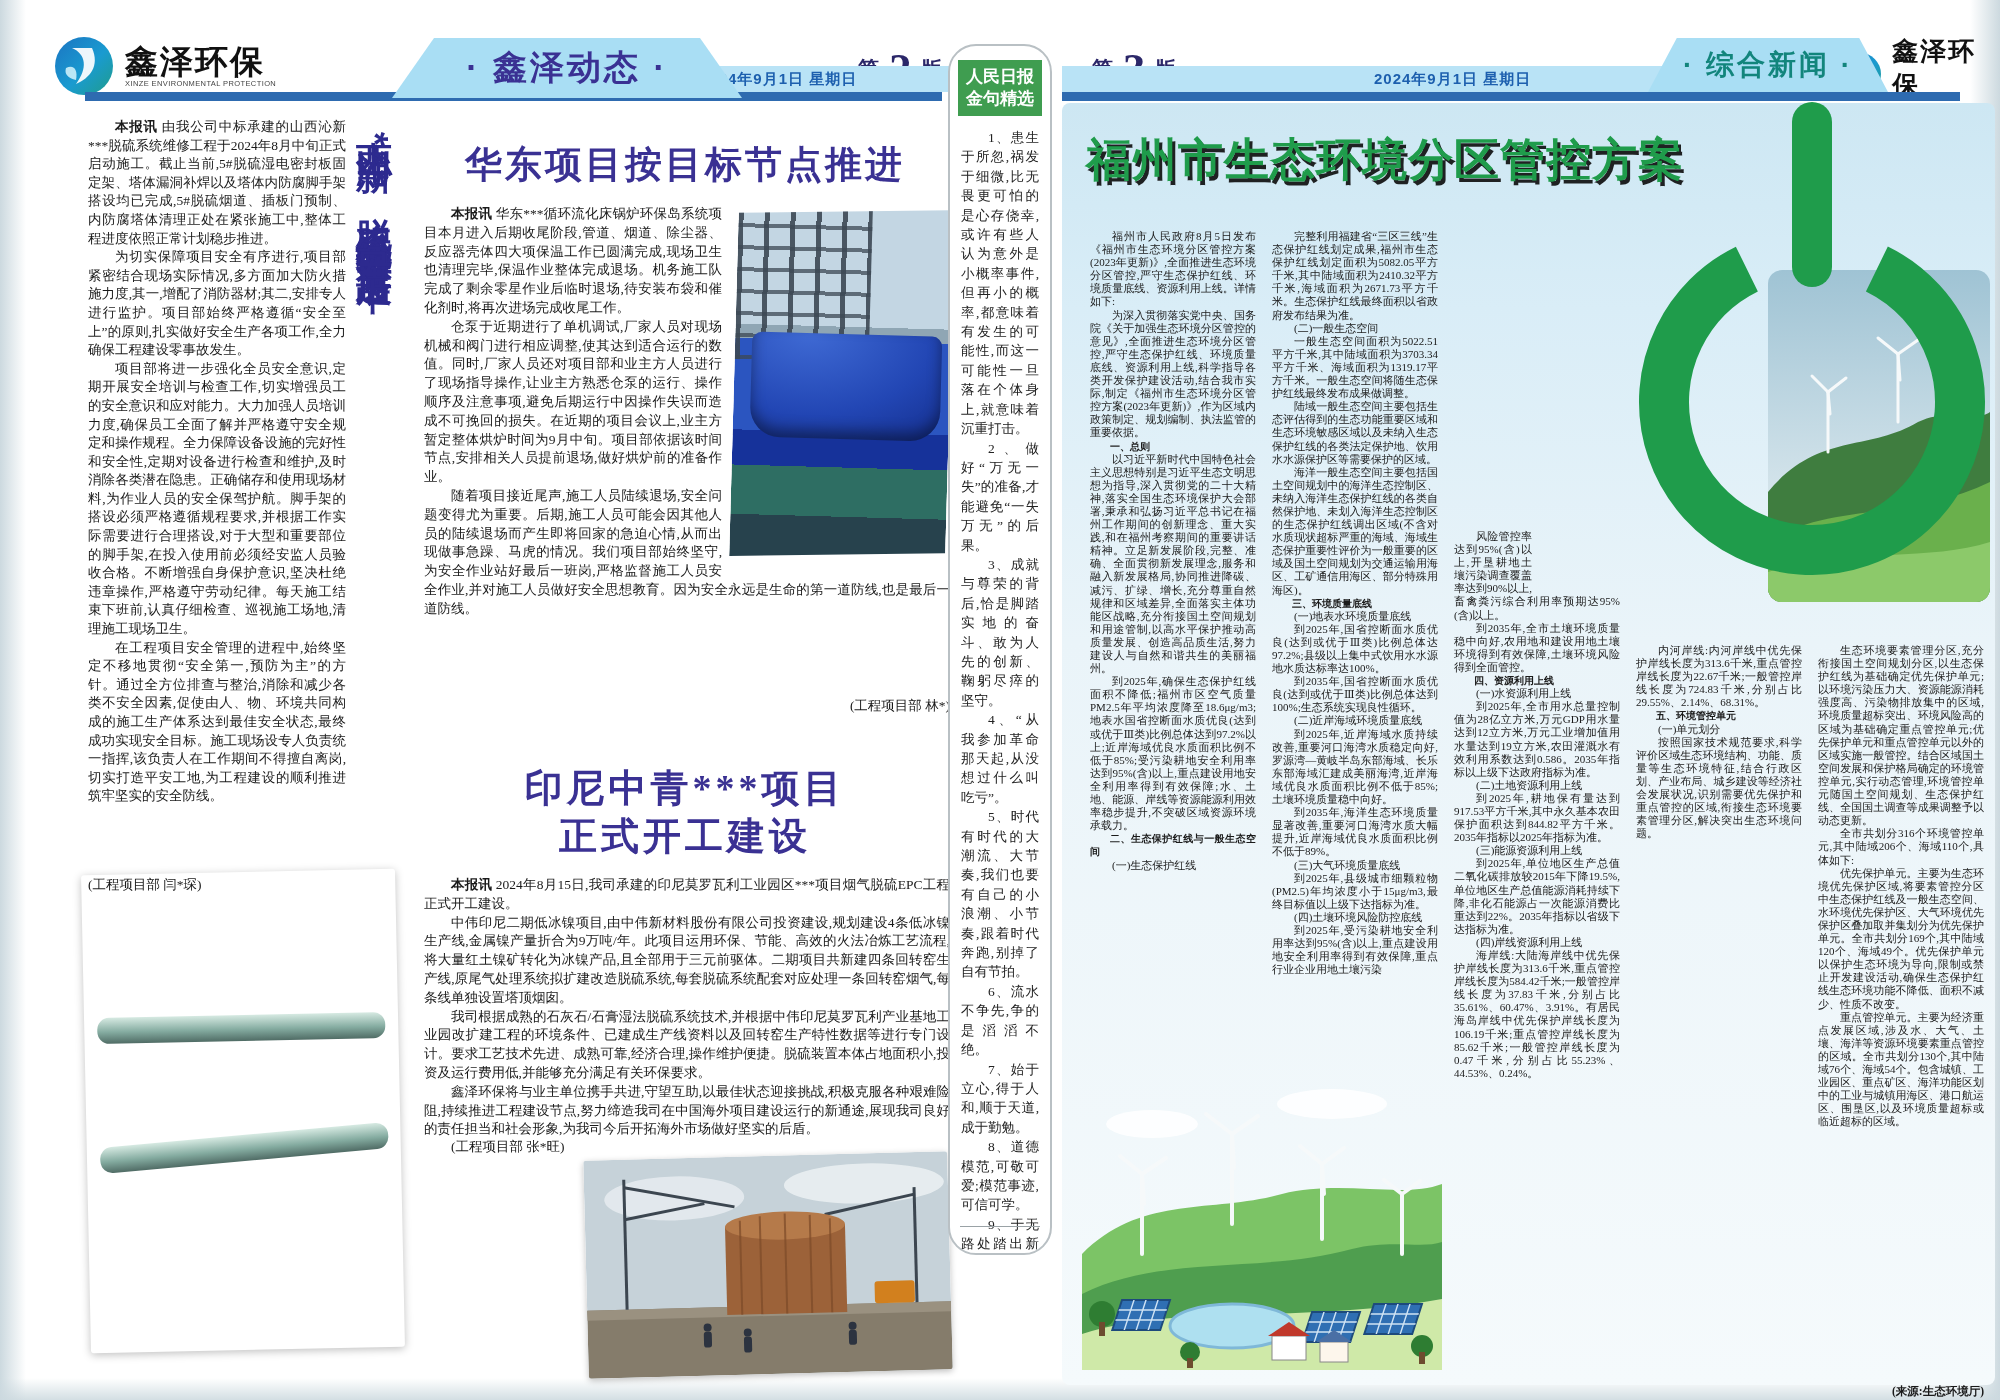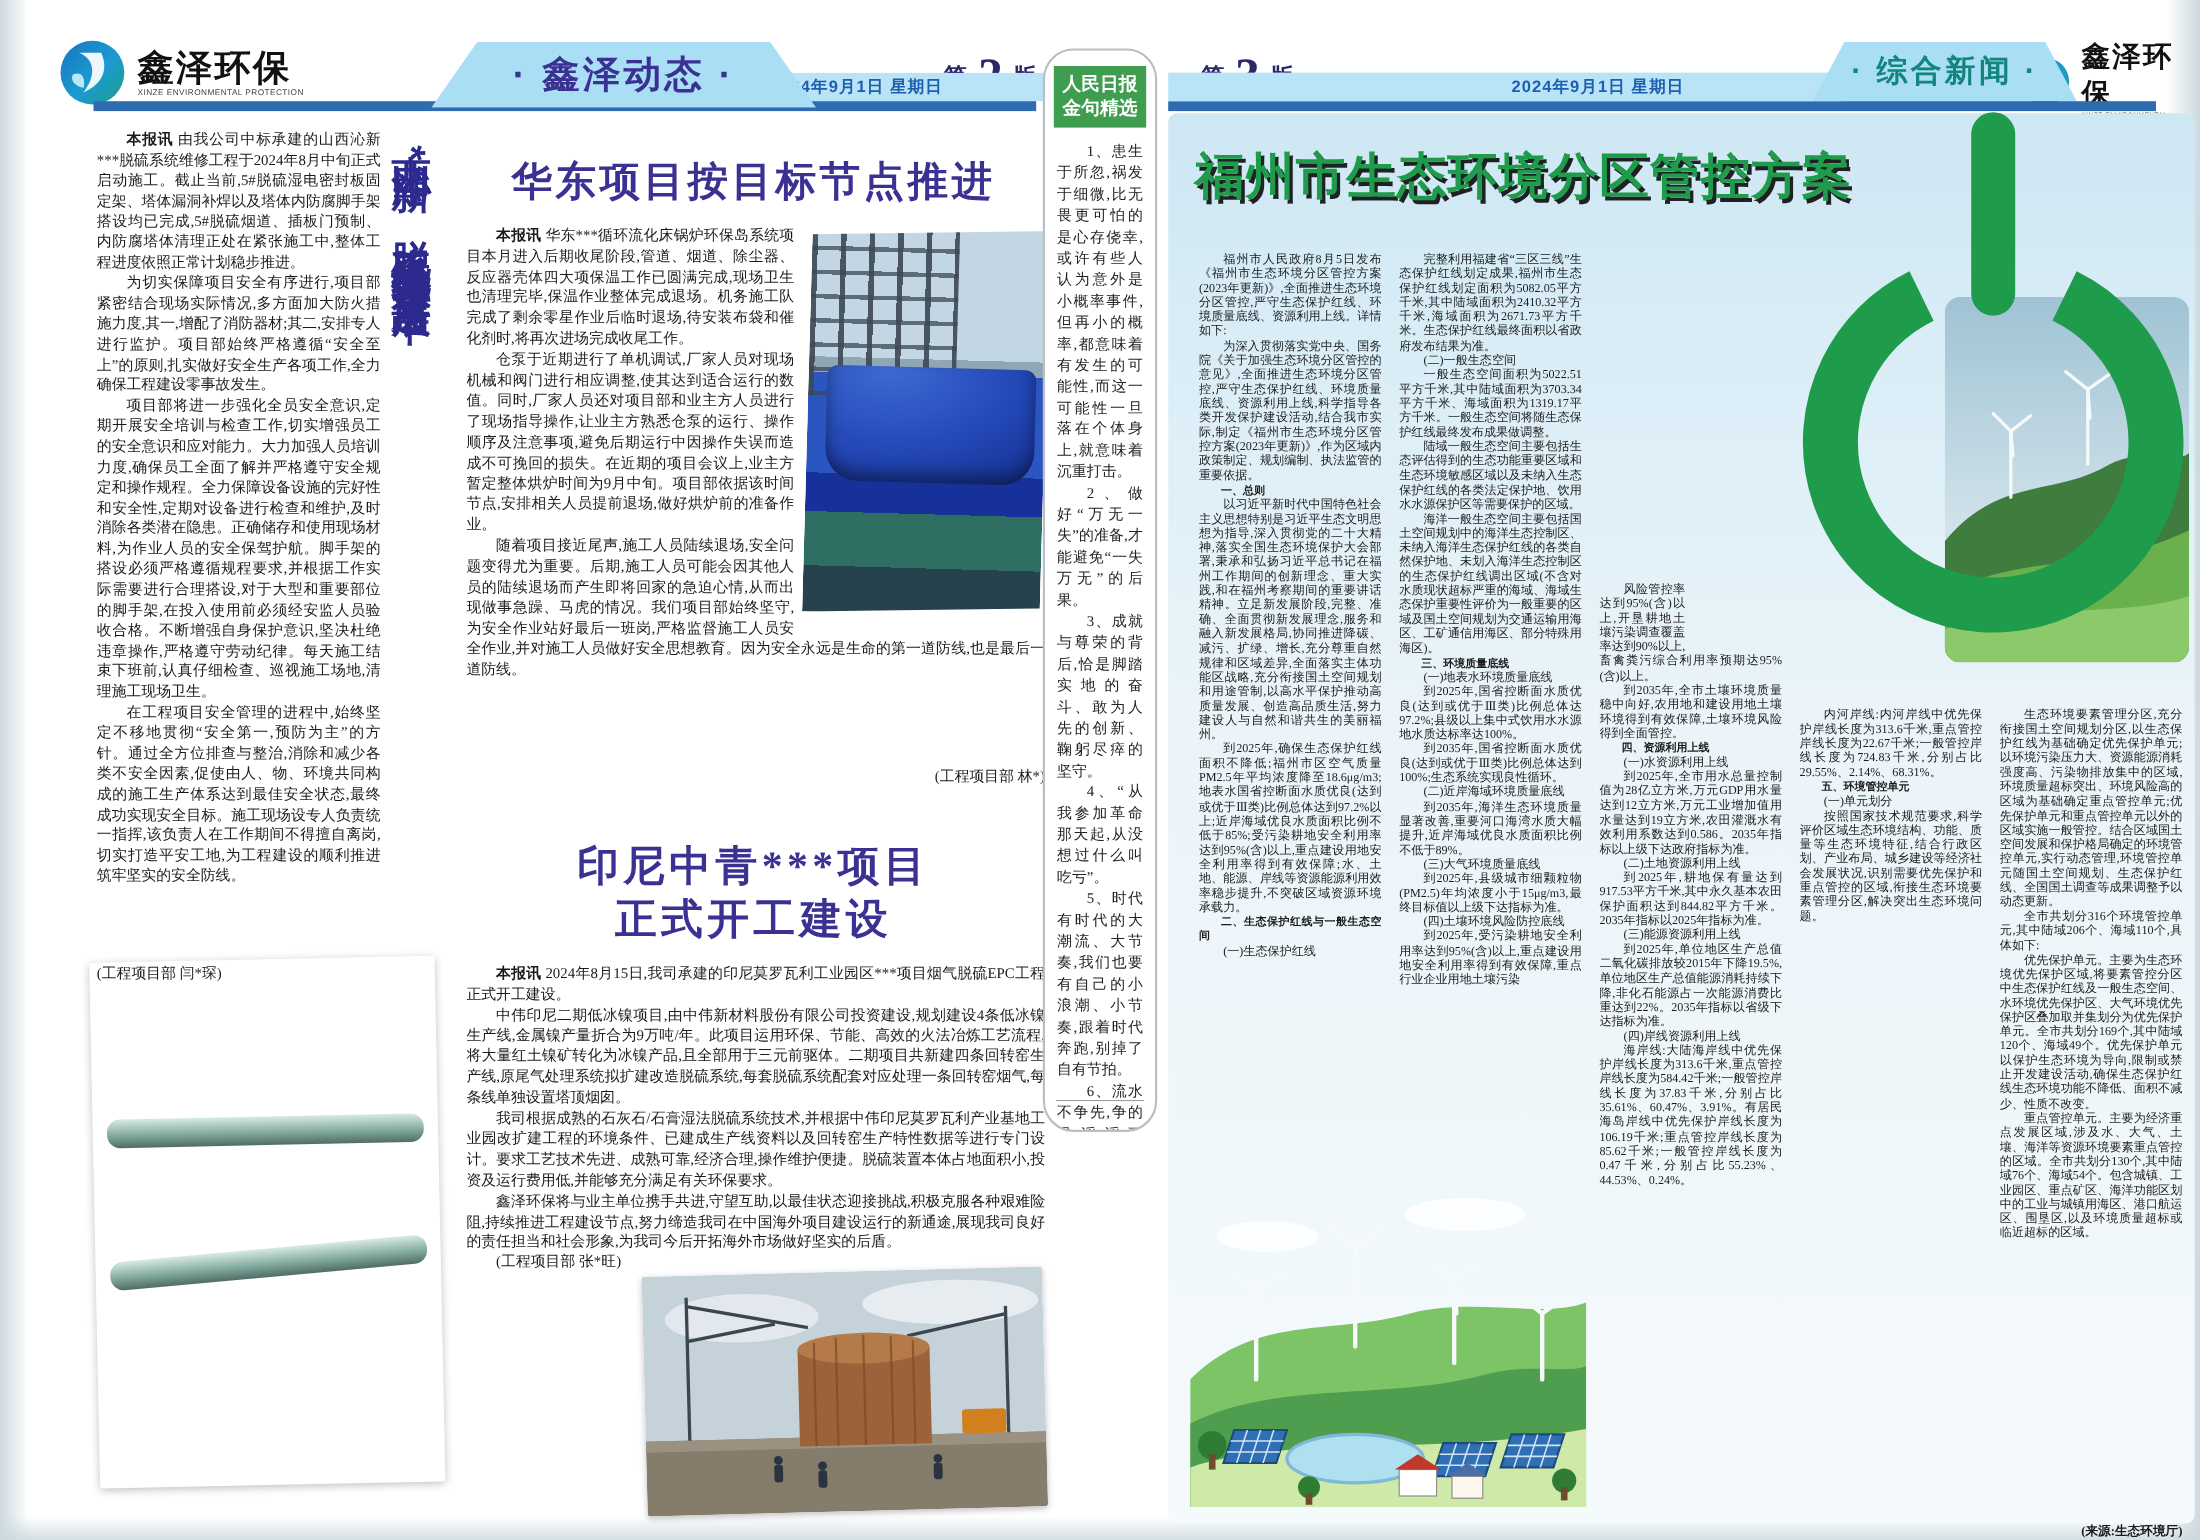--- a/index.html
+++ b/index.html
@@ -204,21 +204,21 @@
     <g fill="#2c3340">
       <circle cx="120" cy="170" r="4"></circle>
         <rect x="116" y="174" width="8" height="16" rx="3"></rect>
       <circle cx="160" cy="176" r="4"></circle>
         <rect x="156" y="180" width="8" height="16" rx="3"></rect>
       <circle cx="265" cy="172" r="4"></circle>
         <rect x="261" y="176" width="8" height="15" rx="3"></rect>
     </g>
   </svg>
 
-  <div class="abs strip" style="left:948px; top:44px; width:104px; height:985px;">
+  <div class="abs strip" style="left:948px; top:44px; width:104px; height:1211px;">
     <div class="strip-head sans">
       <div>人民日报</div>
       <div>金句精选</div>
     </div>
     <div class="strip-body">
         <p class="blk blk-q">1、患生于所忽,祸发于细微,比无畏更可怕的是心存侥幸,或许有些人认为意外是小概率事件,但再小的概率,都意味着有发生的可能性,而这一可能性一旦落在个体身上,就意味着沉重打击。</p>
         <p class="blk blk-q">2、做好“万无一失”的准备,才能避免“一失万无”的后果。</p>
         <p class="blk blk-q">3、成就与尊荣的背后,恰是脚踏实地的奋斗、敢为人先的创新、鞠躬尽瘁的坚守。</p>
         <p class="blk blk-q">4、“从我参加革命那天起,从没想过什么叫吃亏”。</p>
         <p class="blk blk-q">5、时代有时代的大潮流、大节奏,我们也要有自己的小浪潮、小节奏,跟着时代奔跑,别掉了自有节拍。</p>
@@ -281,20 +281,21 @@
       <p class="blk blk-p">完整利用福建省“三区三线”生态保护红线划定成果,福州市生态保护红线划定面积为5082.05平方千米,其中陆域面积为2410.32平方千米,海域面积为2671.73平方千米。生态保护红线最终面积以省政府发布结果为准。</p>
       <p class="blk blk-h2">(二)一般生态空间</p>
       <p class="blk blk-p">一般生态空间面积为5022.51平方千米,其中陆域面积为3703.34平方千米、海域面积为1319.17平方千米。一般生态空间将随生态保护红线最终发布成果做调整。</p>
       <p class="blk blk-p">陆域一般生态空间主要包括生态评估得到的生态功能重要区域和生态环境敏感区域以及未纳入生态保护红线的各类法定保护地、饮用水水源保护区等需要保护的区域。</p>
       <p class="blk blk-p">海洋一般生态空间主要包括国土空间规划中的海洋生态控制区、未纳入海洋生态保护红线的各类自然保护地、未划入海洋生态控制区的生态保护红线调出区域(不含对水质现状超标严重的海域、海域生态保护重要性评价为一般重要的区域及国土空间规划为交通运输用海区、工矿通信用海区、部分特殊用海区)。</p>
       <p class="blk blk-h1">三、环境质量底线</p>
       <p class="blk blk-h2">(一)地表水环境质量底线</p>
       <p class="blk blk-p">到2025年,国省控断面水质优良(达到或优于Ⅲ类)比例总体达97.2%;县级以上集中式饮用水水源地水质达标率达100%。</p>
       <p class="blk blk-p">到2035年,国省控断面水质优良(达到或优于Ⅲ类)比例总体达到100%;生态系统实现良性循环。</p>
       <p class="blk blk-h2">(二)近岸海域环境质量底线</p>
+      <p class="blk blk-p">到2025年,近岸海域水质持续改善,重要河口海湾水质稳定向好,罗源湾—黄岐半岛东部海域、长乐东部海域汇建成美丽海湾,近岸海域优良水质面积比例不低于85%;土壤环境质量稳中向好。</p>
       <p class="blk blk-p">到2035年,海洋生态环境质量显著改善,重要河口海湾水质大幅提升,近岸海域优良水质面积比例不低于89%。</p>
       <p class="blk blk-h2">(三)大气环境质量底线</p>
       <p class="blk blk-p">到2025年,县级城市细颗粒物(PM2.5)年均浓度小于15μg/m3,最终目标值以上级下达指标为准。</p>
       <p class="blk blk-h2">(四)土壤环境风险防控底线</p>
       <p class="blk blk-p">到2025年,受污染耕地安全利用率达到95%(含)以上,重点建设用地安全利用率得到有效保障,重点行业企业用地土壤污染</p>
     </div>
   <div class="abs rcol" style="left:1454px; top:530px; width:166px; height:832px;">
     <span class="ring-notch"></span>
     <span><p class="blk blk-p">风险管控率达到95%(含)以上,开垦耕地土壤污染调查覆盖率达到90%以上,畜禽粪污综合利用率预期达95%(含)以上。</p><p class="blk blk-p">到2035年,全市土壤环境质量稳中向好,农用地和建设用地土壤环境得到有效保障,土壤环境风险得到全面管控。</p><p class="blk blk-h1">四、资源利用上线</p><p class="blk blk-h2">(一)水资源利用上线</p><p class="blk blk-p">到2025年,全市用水总量控制值为28亿立方米,万元GDP用水量达到12立方米,万元工业增加值用水量达到19立方米,农田灌溉水有效利用系数达到0.586。2035年指标以上级下达政府指标为准。</p><p class="blk blk-h2">(二)土地资源利用上线</p><p class="blk blk-p">到2025年,耕地保有量达到917.53平方千米,其中永久基本农田保护面积达到844.82平方千米。2035年指标以2025年指标为准。</p><p class="blk blk-h2">(三)能源资源利用上线</p><p class="blk blk-p">到2025年,单位地区生产总值二氧化碳排放较2015年下降19.5%,单位地区生产总值能源消耗持续下降,非化石能源占一次能源消费比重达到22%。2035年指标以省级下达指标为准。</p><p class="blk blk-h2">(四)岸线资源利用上线</p><p class="blk blk-p">海岸线:大陆海岸线中优先保护岸线长度为313.6千米,重点管控岸线长度为584.42千米;一般管控岸线长度为37.83千米,分别占比35.61%、60.47%、3.91%。有居民海岛岸线中优先保护岸线长度为106.19千米;重点管控岸线长度为85.62千米;一般管控岸线长度为0.47千米,分别占比55.23%、44.53%、0.24%。</p></span>
   </div>

